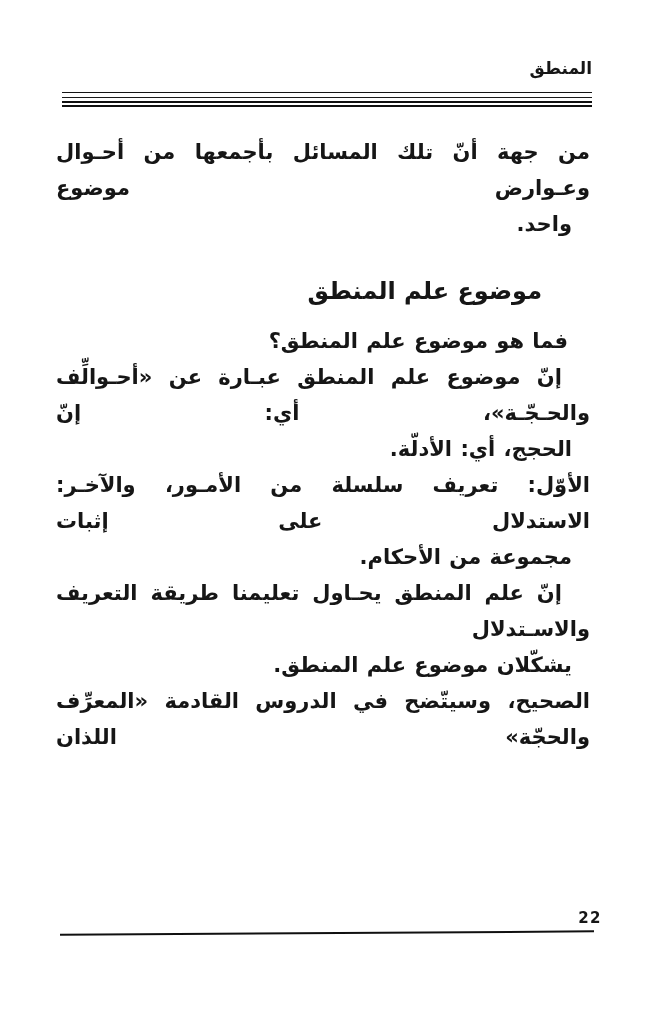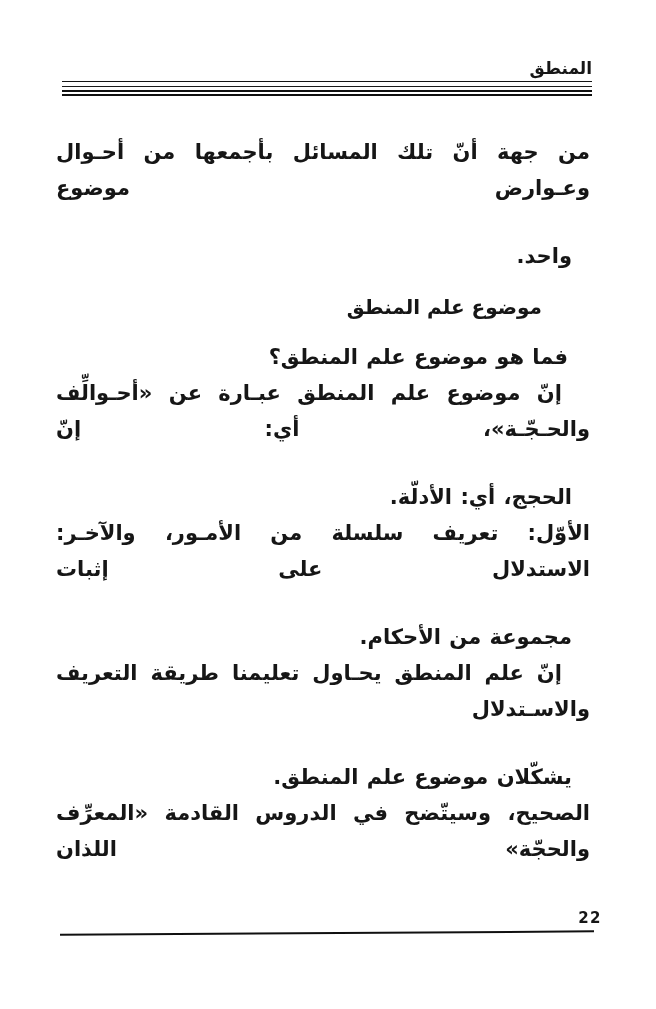--- a/index.html
+++ b/index.html
@@ -17,21 +17,21 @@
   
   .header {
     position: absolute;
     top: 56px;
     left: 62px;
     right: 64px;
   }
   .header-title-row {
     text-align: right;
     border-bottom: 1.5px solid #151515;
-    padding-bottom: 1px;
+    padding-bottom: 12px;
   }
   .header-title {
     font-size: 17px;
     font-weight: 700;
     line-height: 24px;
   }
   .rule { width: 100%; height: 0; }
   .rule-a { border-top: 1.2px solid #1a1a1a; margin-top: 4px; }
   .rule-b { border-top: 2px solid #101010; margin-top: 3px; }
   .rule-c { border-top: 2.5px solid #101010; margin-top: 2px; }
@@ -50,34 +50,33 @@
     line-height: 36px;
     text-align: justify;
     text-align-last: justify;
     word-spacing: 1px;
   }
   .l-first { text-indent: 28px; }          
   .l-full  { text-indent: 0; }             
   .l-last  {                               
     text-align-last: right;
     text-indent: 18px;
-    margin-top: 32px;
   }
   .l-lead {                                
     text-align: right;
     text-align-last: right;
     text-indent: 22px;
     margin-top: 11px;
   }
   .section-heading {
-    font-size: 20px;
+    font-size: 24px;
     font-weight: 700;
     line-height: 42px;
     text-align: right;
-    margin: 12px 48px 6px 0;
+    margin: 28px 48px 6px 0;
   }
 
   
   .footer {
     position: absolute;
     top: 906px;
     left: 60px;
     right: 62px;
     text-align: right;
   }

